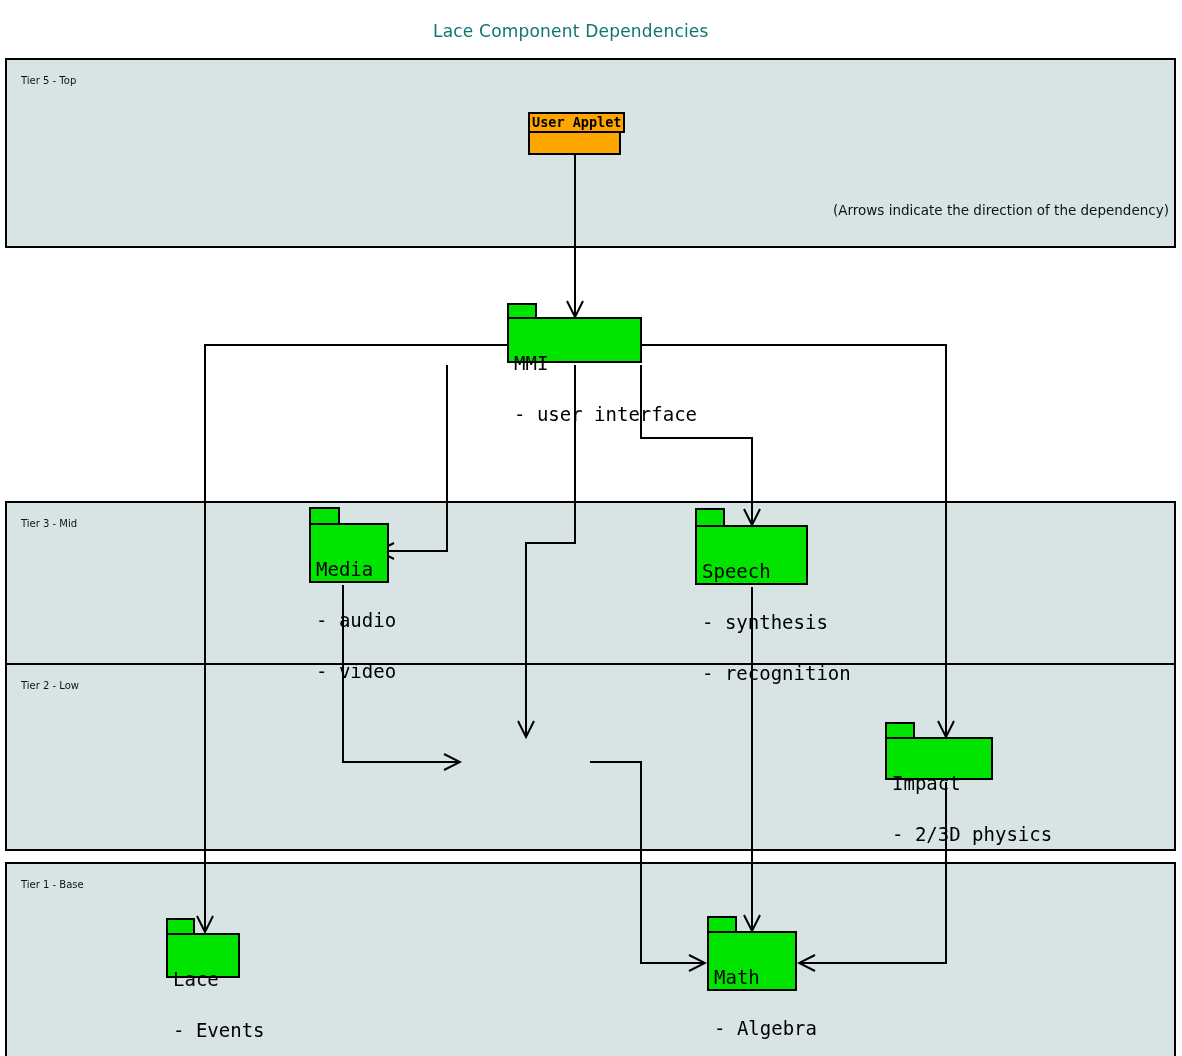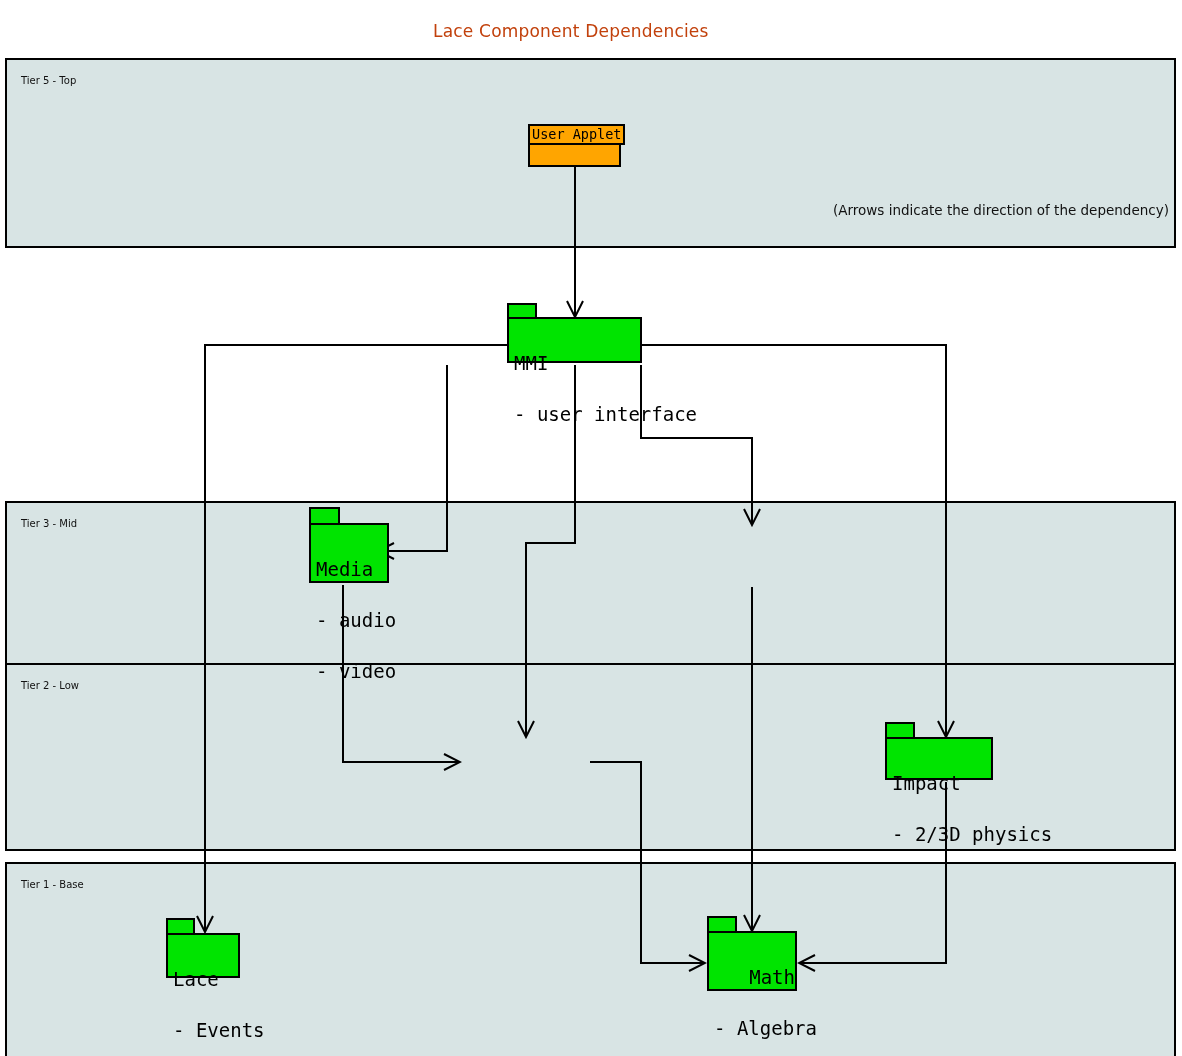--- a/index.html
+++ b/index.html
@@ -38,43 +38,43 @@
   }
   .pkg .body {
     border:2px solid #000; box-sizing:border-box; position:relative; z-index:1;
     font-family:"DejaVu Sans Mono", "Liberation Mono", monospace;
     font-size:19px; line-height:17px; color:#000;
     padding:2px 0 0 5px; white-space:pre;
   }
   .pkg .body div { white-space:pre; }
 
   
-  #pkg-user-applet { left:528px; top:124px; }
+  #pkg-user-applet { left:528px; top:112px;font-weight:bold; }
   #pkg-user-applet .tab {
     width:auto; height:auto; display:inline-block;
     padding:0 2px; margin-bottom:-2px;
     font-family:"DejaVu Sans Mono", "Liberation Mono", monospace;
     font-size:13.5px; line-height:17px;
   }
   #pkg-user-applet .body { width:93px; height:24px; padding:0; }
 
   #pkg-mmi    { left:507px; top:303px; } #pkg-mmi .tab    { width:30px; height:16px; } #pkg-mmi .body    { width:135px; height:46px; }
   #pkg-media  { left:309px; top:507px; } #pkg-media .tab  { width:31px; height:18px; } #pkg-media .body  { width:80px;  height:60px; }
   #pkg-speech { left:695px; top:508px; } #pkg-speech .tab { width:30px; height:19px; } #pkg-speech .body { width:113px; height:60px; }
   #pkg-opengl { left:462px; top:722px; } #pkg-opengl .tab { width:30px; height:17px; } #pkg-opengl .body { width:128px; height:44px; }
   #pkg-impact { left:885px; top:722px; } #pkg-impact .tab { width:30px; height:17px; } #pkg-impact .body { width:108px; height:43px; }
   #pkg-lace   { left:166px; top:918px; } #pkg-lace .tab   { width:29px; height:17px; } #pkg-lace .body   { width:74px;  height:45px; }
-  #pkg-math   { left:707px; top:916px; } #pkg-math .tab   { width:30px; height:17px; } #pkg-math .body   { width:90px;  height:60px;text-align:right; }
+  #pkg-math   { left:707px; top:916px; } #pkg-math .tab   { width:30px; height:17px; } #pkg-math .body   { width:90px;  height:60px; }
 </style>
 </head>
 <body>
 
 <div id="canvas">
 
-  <div id="title" style="color: #c2410c;">Lace Component Dependencies</div>
+  <div id="title" style="color: #0f766e;">Lace Component Dependencies</div>
 
   <div class="tier" id="tier-5">
     <span class="tier-label">Tier 5 - Top</span>
   </div>
   <div class="tier" id="tier-3">
     <span class="tier-label">Tier 3 - Mid</span>
   </div>
   <div class="tier" id="tier-2">
     <span class="tier-label">Tier 2 - Low</span>
   </div>
@@ -119,20 +119,28 @@
 
   <div class="pkg" id="pkg-media">
     <div class="tab" style="background: rgb(0, 228, 0);"></div>
     <div class="body" style="background: rgb(0, 228, 0);">
       <div>Media</div>
       <div>- audio</div>
       <div>- video</div>
     </div>
   </div>
 
+  <div class="pkg" id="pkg-speech">
+    <div class="tab" style="background: rgb(0, 228, 0);"></div>
+    <div class="body" style="background: rgb(0, 228, 0);">
+      <div>Speech</div>
+      <div>- synthesis</div>
+      <div>- recognition</div>
+    </div>
+  </div>
 
 
   <div class="pkg" id="pkg-impact">
     <div class="tab" style="background: rgb(0, 228, 0);"></div>
     <div class="body" style="background: rgb(0, 228, 0);">
       <div>Impact</div>
       <div>- 2/3D physics</div>
     </div>
   </div>
 

